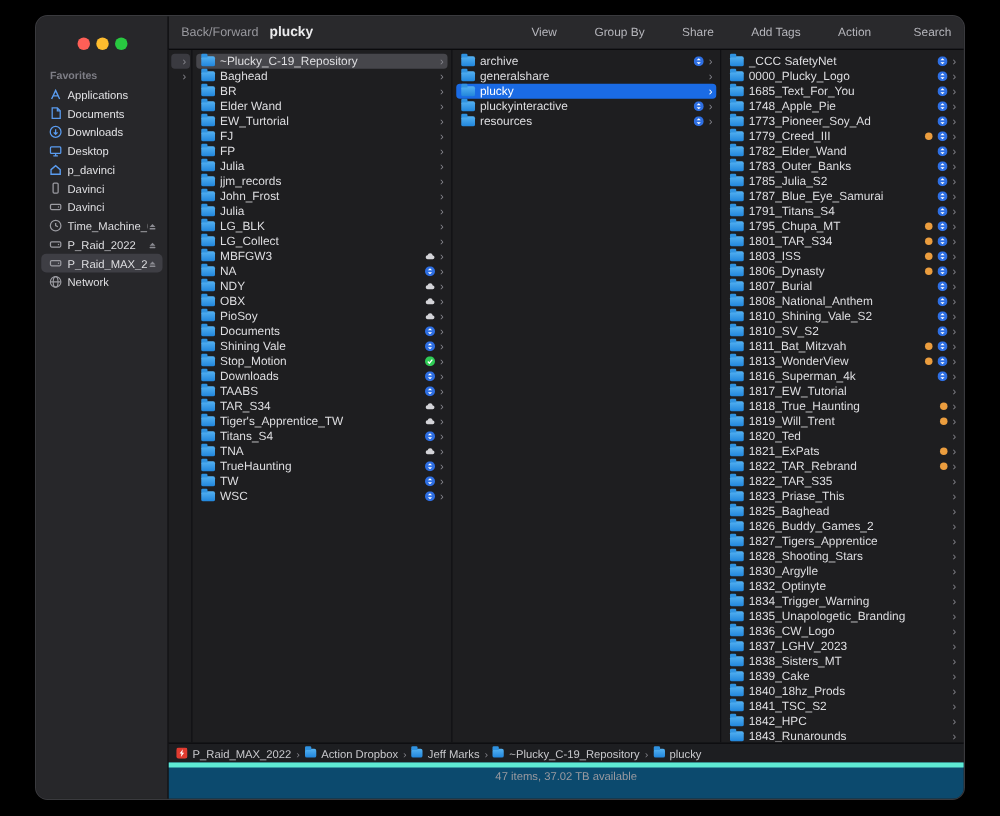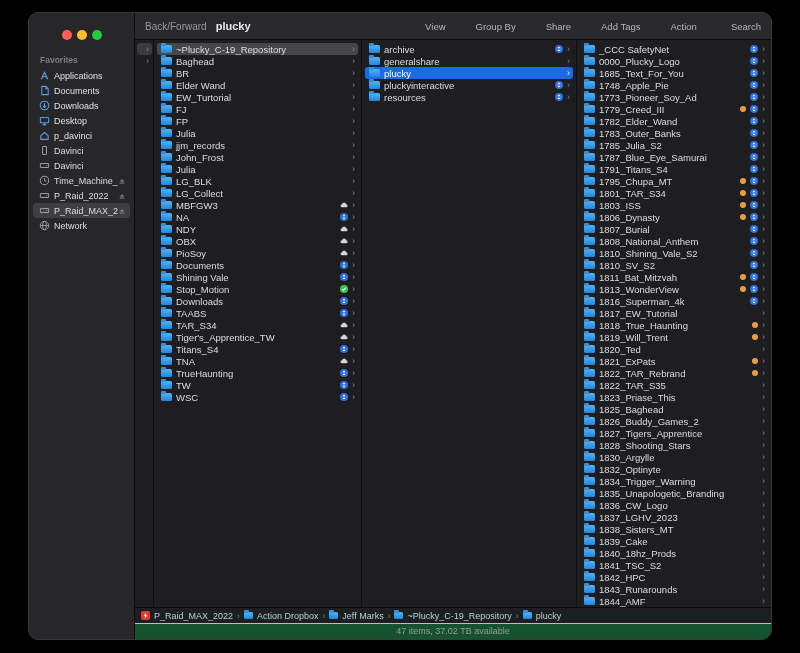--- a/index.html
+++ b/index.html
@@ -59,21 +59,21 @@
   .row.sel-blue .chev { color:#fff; }
   
   .pathbar { height:16px; flex:none; display:flex; align-items:center; gap:4px; padding:0 6px;
              background:#1d1e21; border-top:1px solid #0a0a0c; overflow:hidden; }
   .crumb { display:flex; align-items:center; gap:4px; }
   .crumb-icon { display:flex; }
   .crumb-icon svg { width:9px; height:9px; }
   .crumb-icon .folder { width:9px; height:7px; }
   .crumb-label { font-size:9px; color:#c9c9cd; white-space:nowrap; }
   .crumb-sep { font-size:8.5px; color:#808087; }
-  .statusbar { height:16px; flex:none; background:#14532d; border-top:1px solid #5eead4;
+  .statusbar { height:29px; flex:none; background:#0c4a6e; border-top:4px solid #5eead4;
                text-align:center; line-height:15px; font-size:9px; color:#9a9aa0; }
 </style>
 </head>
 <body>
 
 <div class="window">
   <aside class="sidebar">
     <div class="traffic">
       <span style="background:#ff5f57"></span>
       <span style="background:#febc2e"></span>

